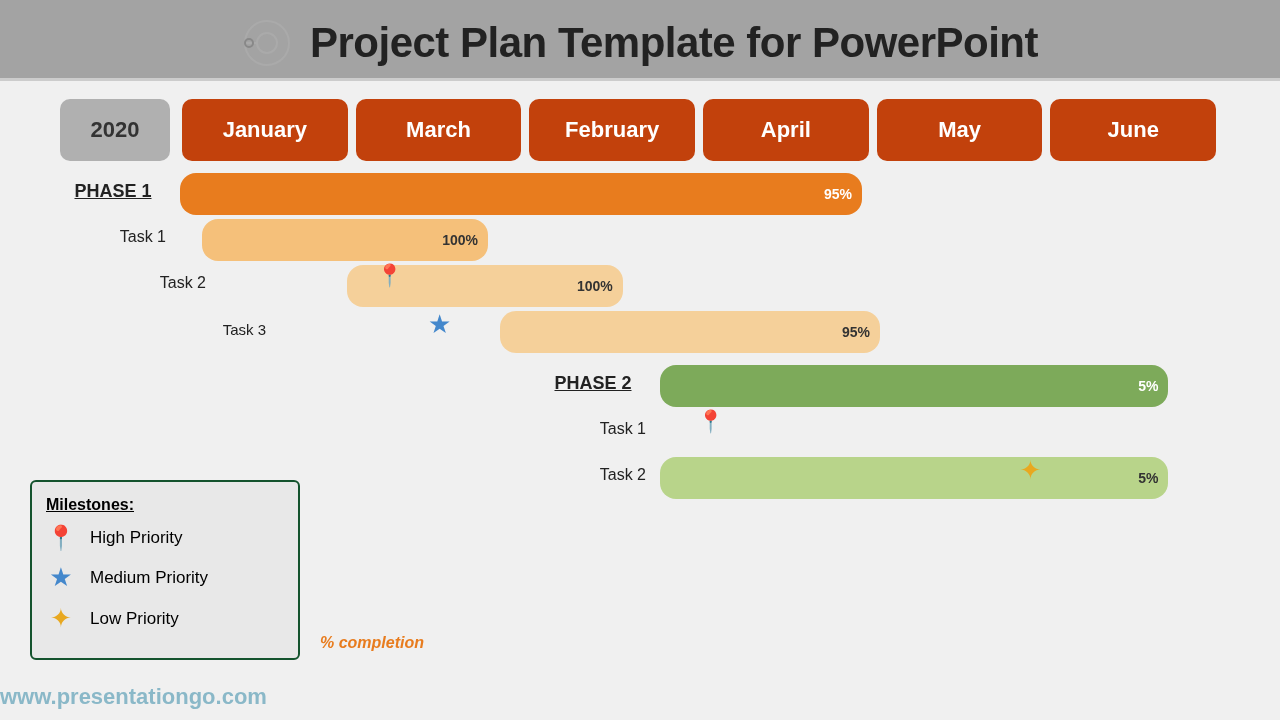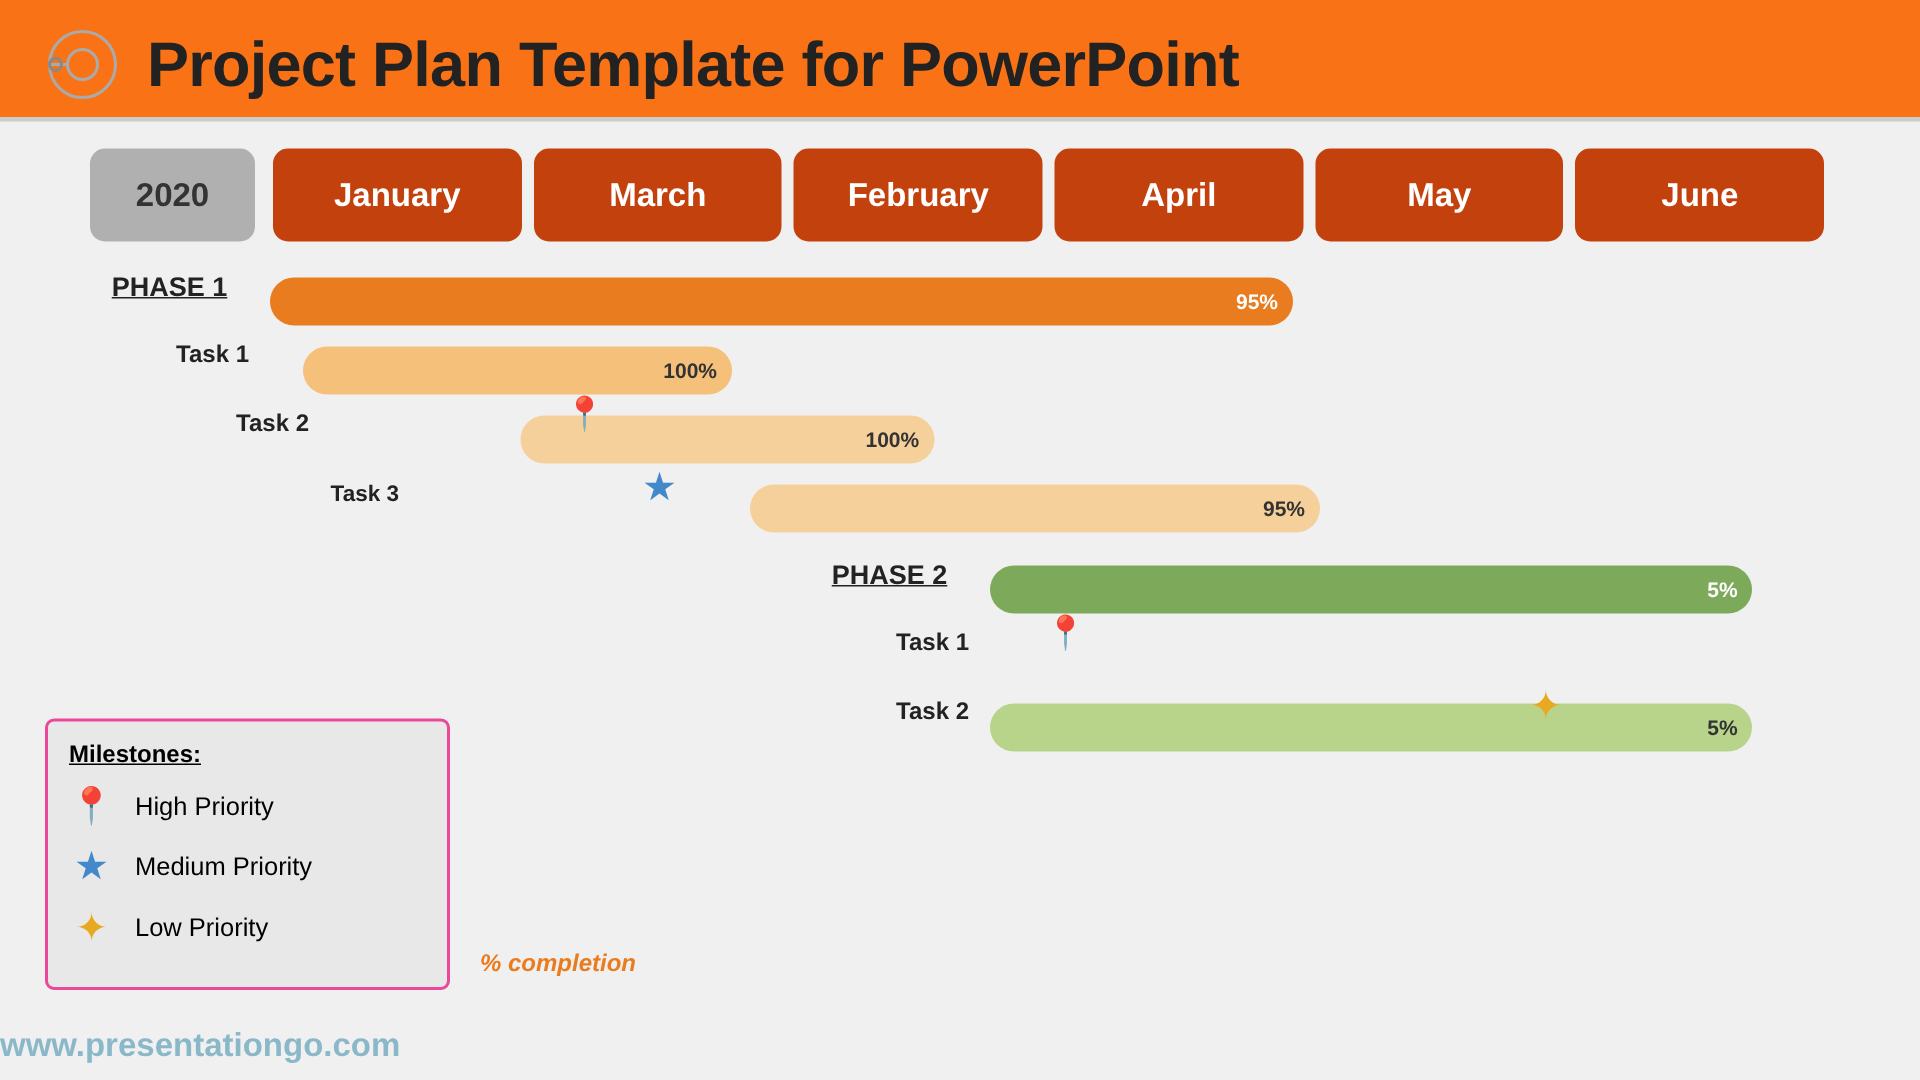--- a/index.html
+++ b/index.html
@@ -10,21 +10,22 @@
       font-family: 'Segoe UI', Arial, sans-serif;
       overflow: hidden;
       position: relative;
     }
 
     
     .header {
       display: flex;
       align-items: center;
       padding: 18px 30px 10px 30px;
-      background: #f97316;
+      background: #a3a3a3;
+      justify-content: center;
     }
     .header-icon {
       width: 50px;
       height: 50px;
       margin-right: 18px;
       flex-shrink: 0;
     }
     .header-title {
       font-size: 42px;
       font-weight: 800;
@@ -74,21 +75,21 @@
     .bar-green-dark { background: #7daa5a; }
     .bar-green-light { background: #a8c87a; color: #333; }
     .bar-green-pale { background: #b8d48a; color: #333; }
 
     
     .legend {
       position: absolute;
       left: 30px;
       bottom: 60px;
       background: #e8e8e8;
-      border: 2px solid #ec4899;
+      border: 2px solid #14532d;
       border-radius: 6px;
       padding: 14px 20px 14px 14px;
       min-width: 270px;
     }
     .legend-title {
       font-size: 16px;
       font-weight: 700;
       text-decoration: underline;
       margin-bottom: 10px;
     }
@@ -133,21 +134,21 @@
     }
     .gantt-row {
       display: flex;
       align-items: center;
       height: 44px;
       margin-bottom: 2px;
       position: relative;
     }
     .g-label {
       font-size: 16px;
-      font-weight: 700;
+      font-weight: 400;
       color: #222;
       width: 120px;
       text-align: right;
       padding-right: 14px;
       flex-shrink: 0;
     }
     .g-phase-label {
       font-size: 18px;
       font-weight: 900;
       color: #222;
@@ -157,23 +158,23 @@
       padding-right: 14px;
       flex-shrink: 0;
     }
     .g-track {
       position: relative;
       flex: 1;
       height: 44px;
     }
     .g-bar {
       position: absolute;
-      height: 32px;
+      height: 42px;
       border-radius: 16px;
-      top: 16px;
+      top: 4px;
       display: flex;
       align-items: center;
       justify-content: flex-end;
       padding-right: 10px;
       font-size: 14px;
       font-weight: 700;
       color: #333;
     }
     .ms-icon {
       position: absolute;

